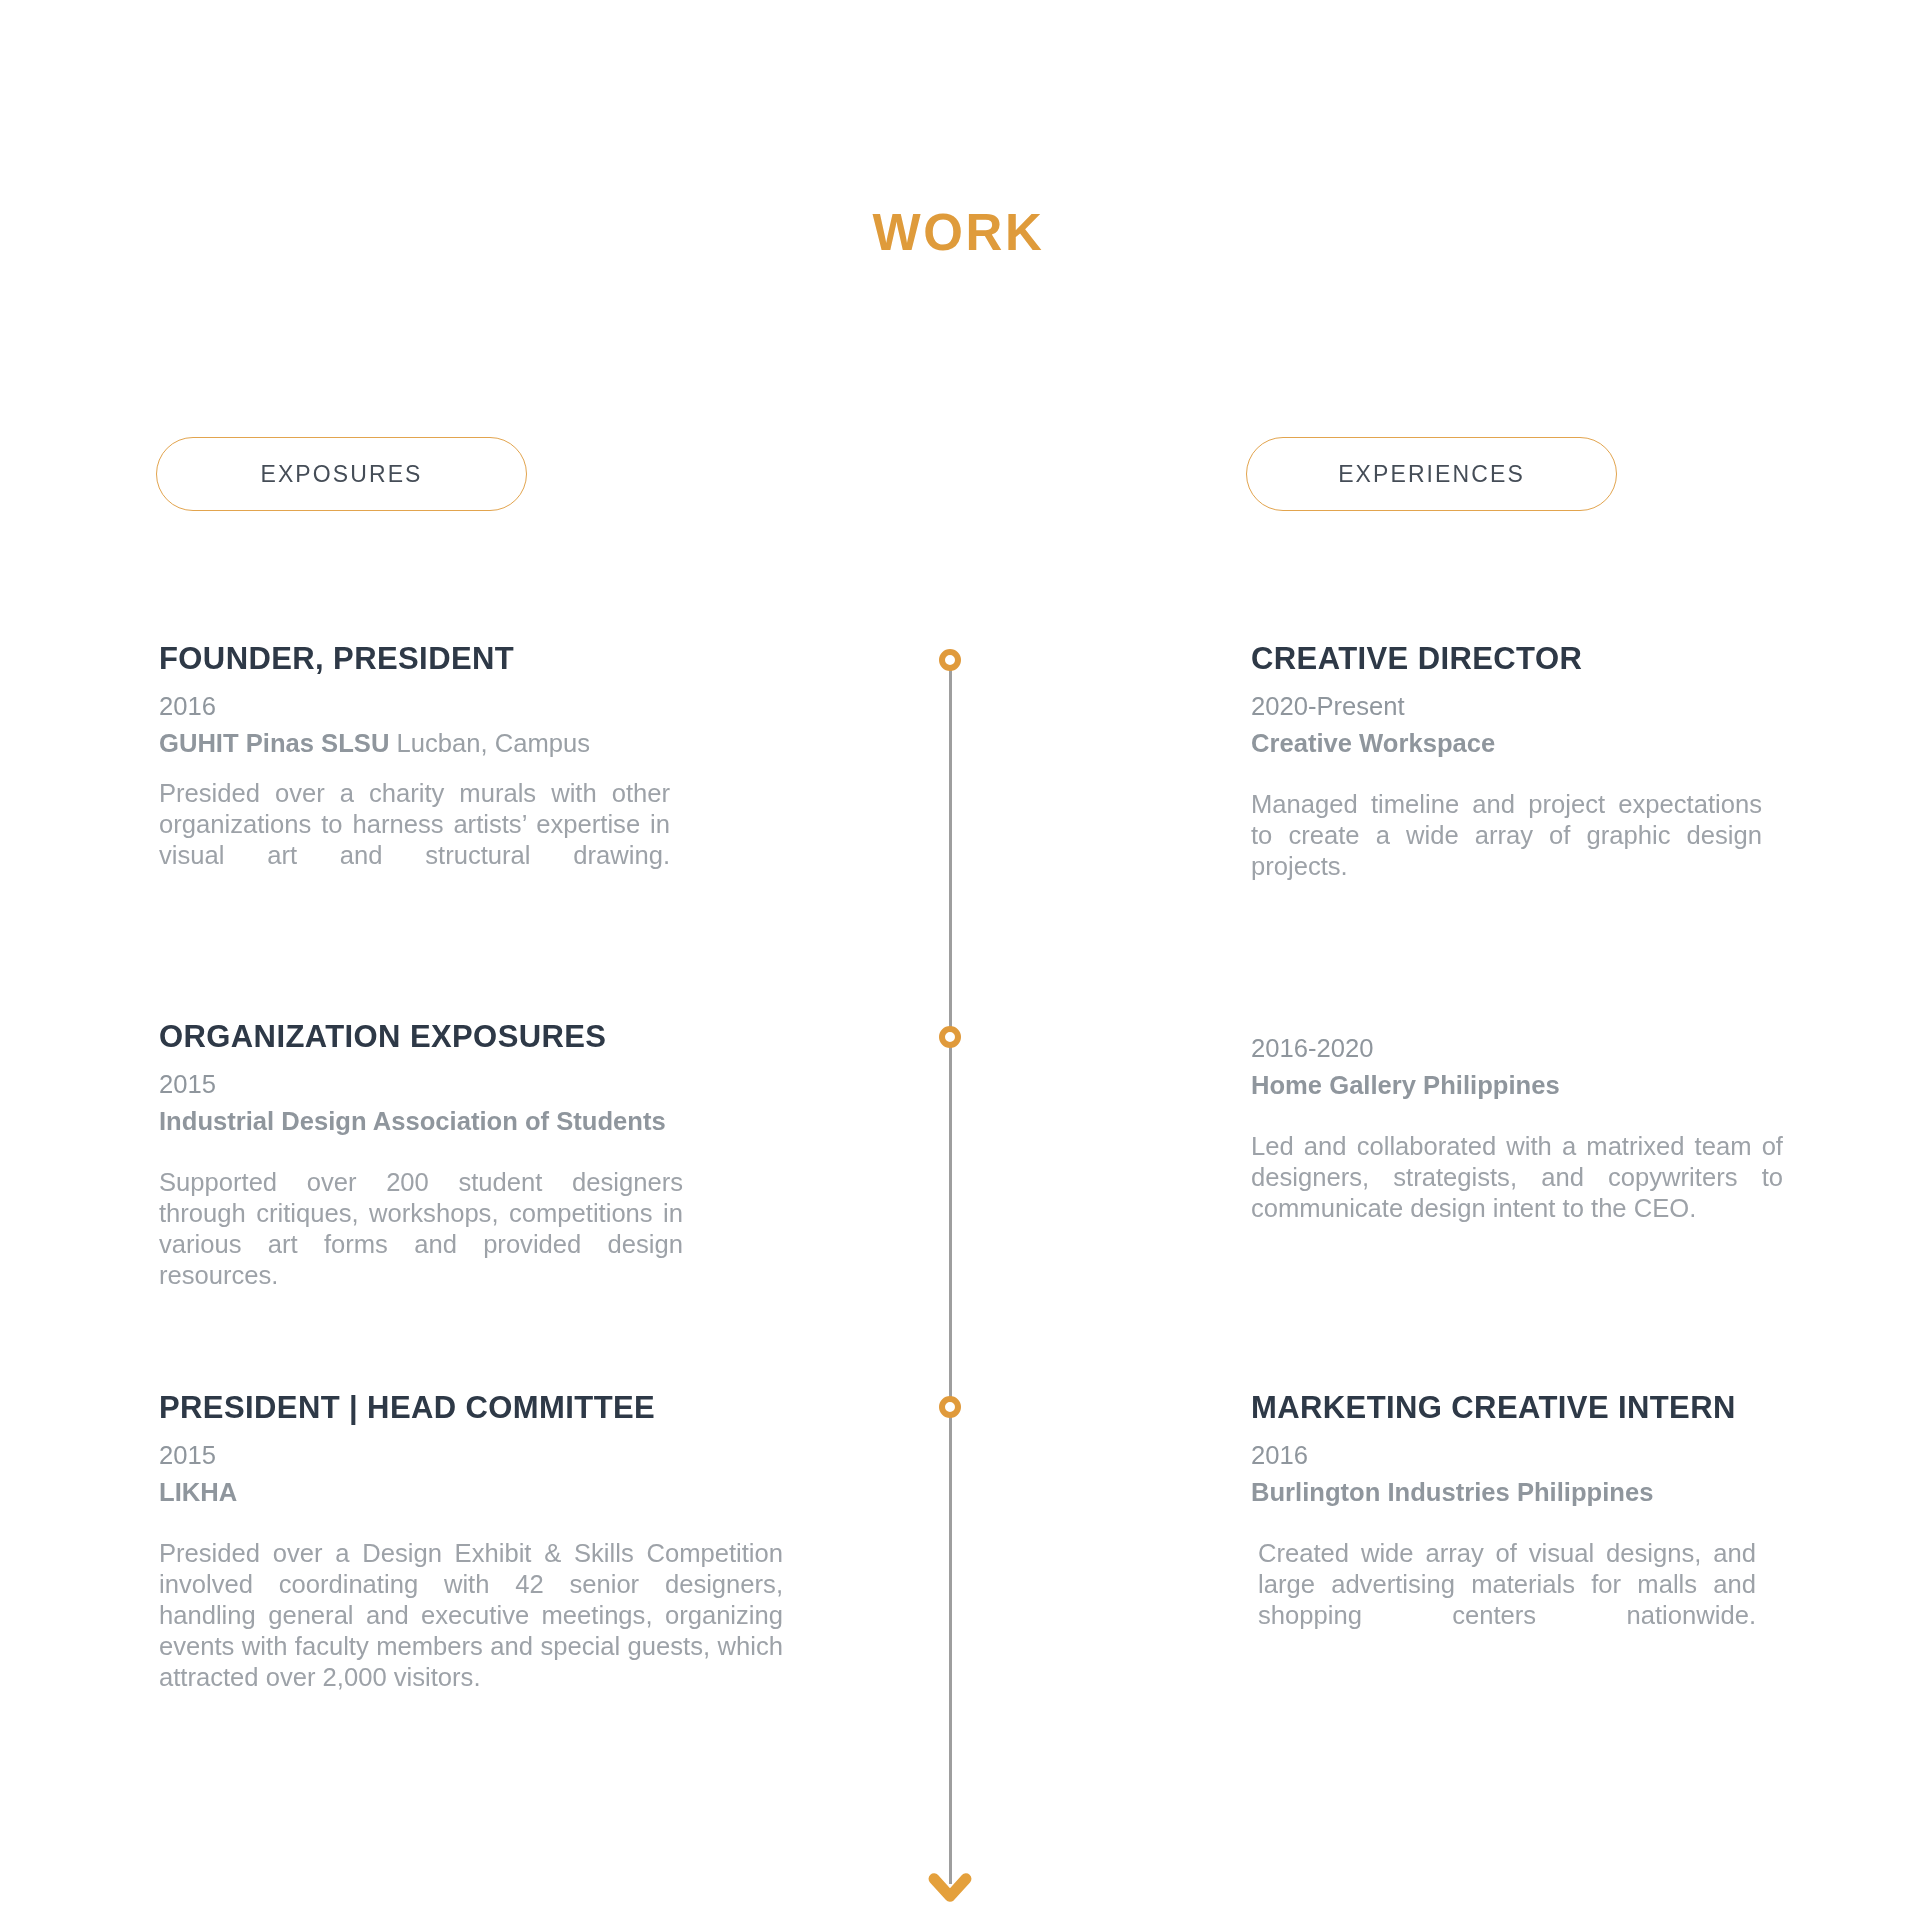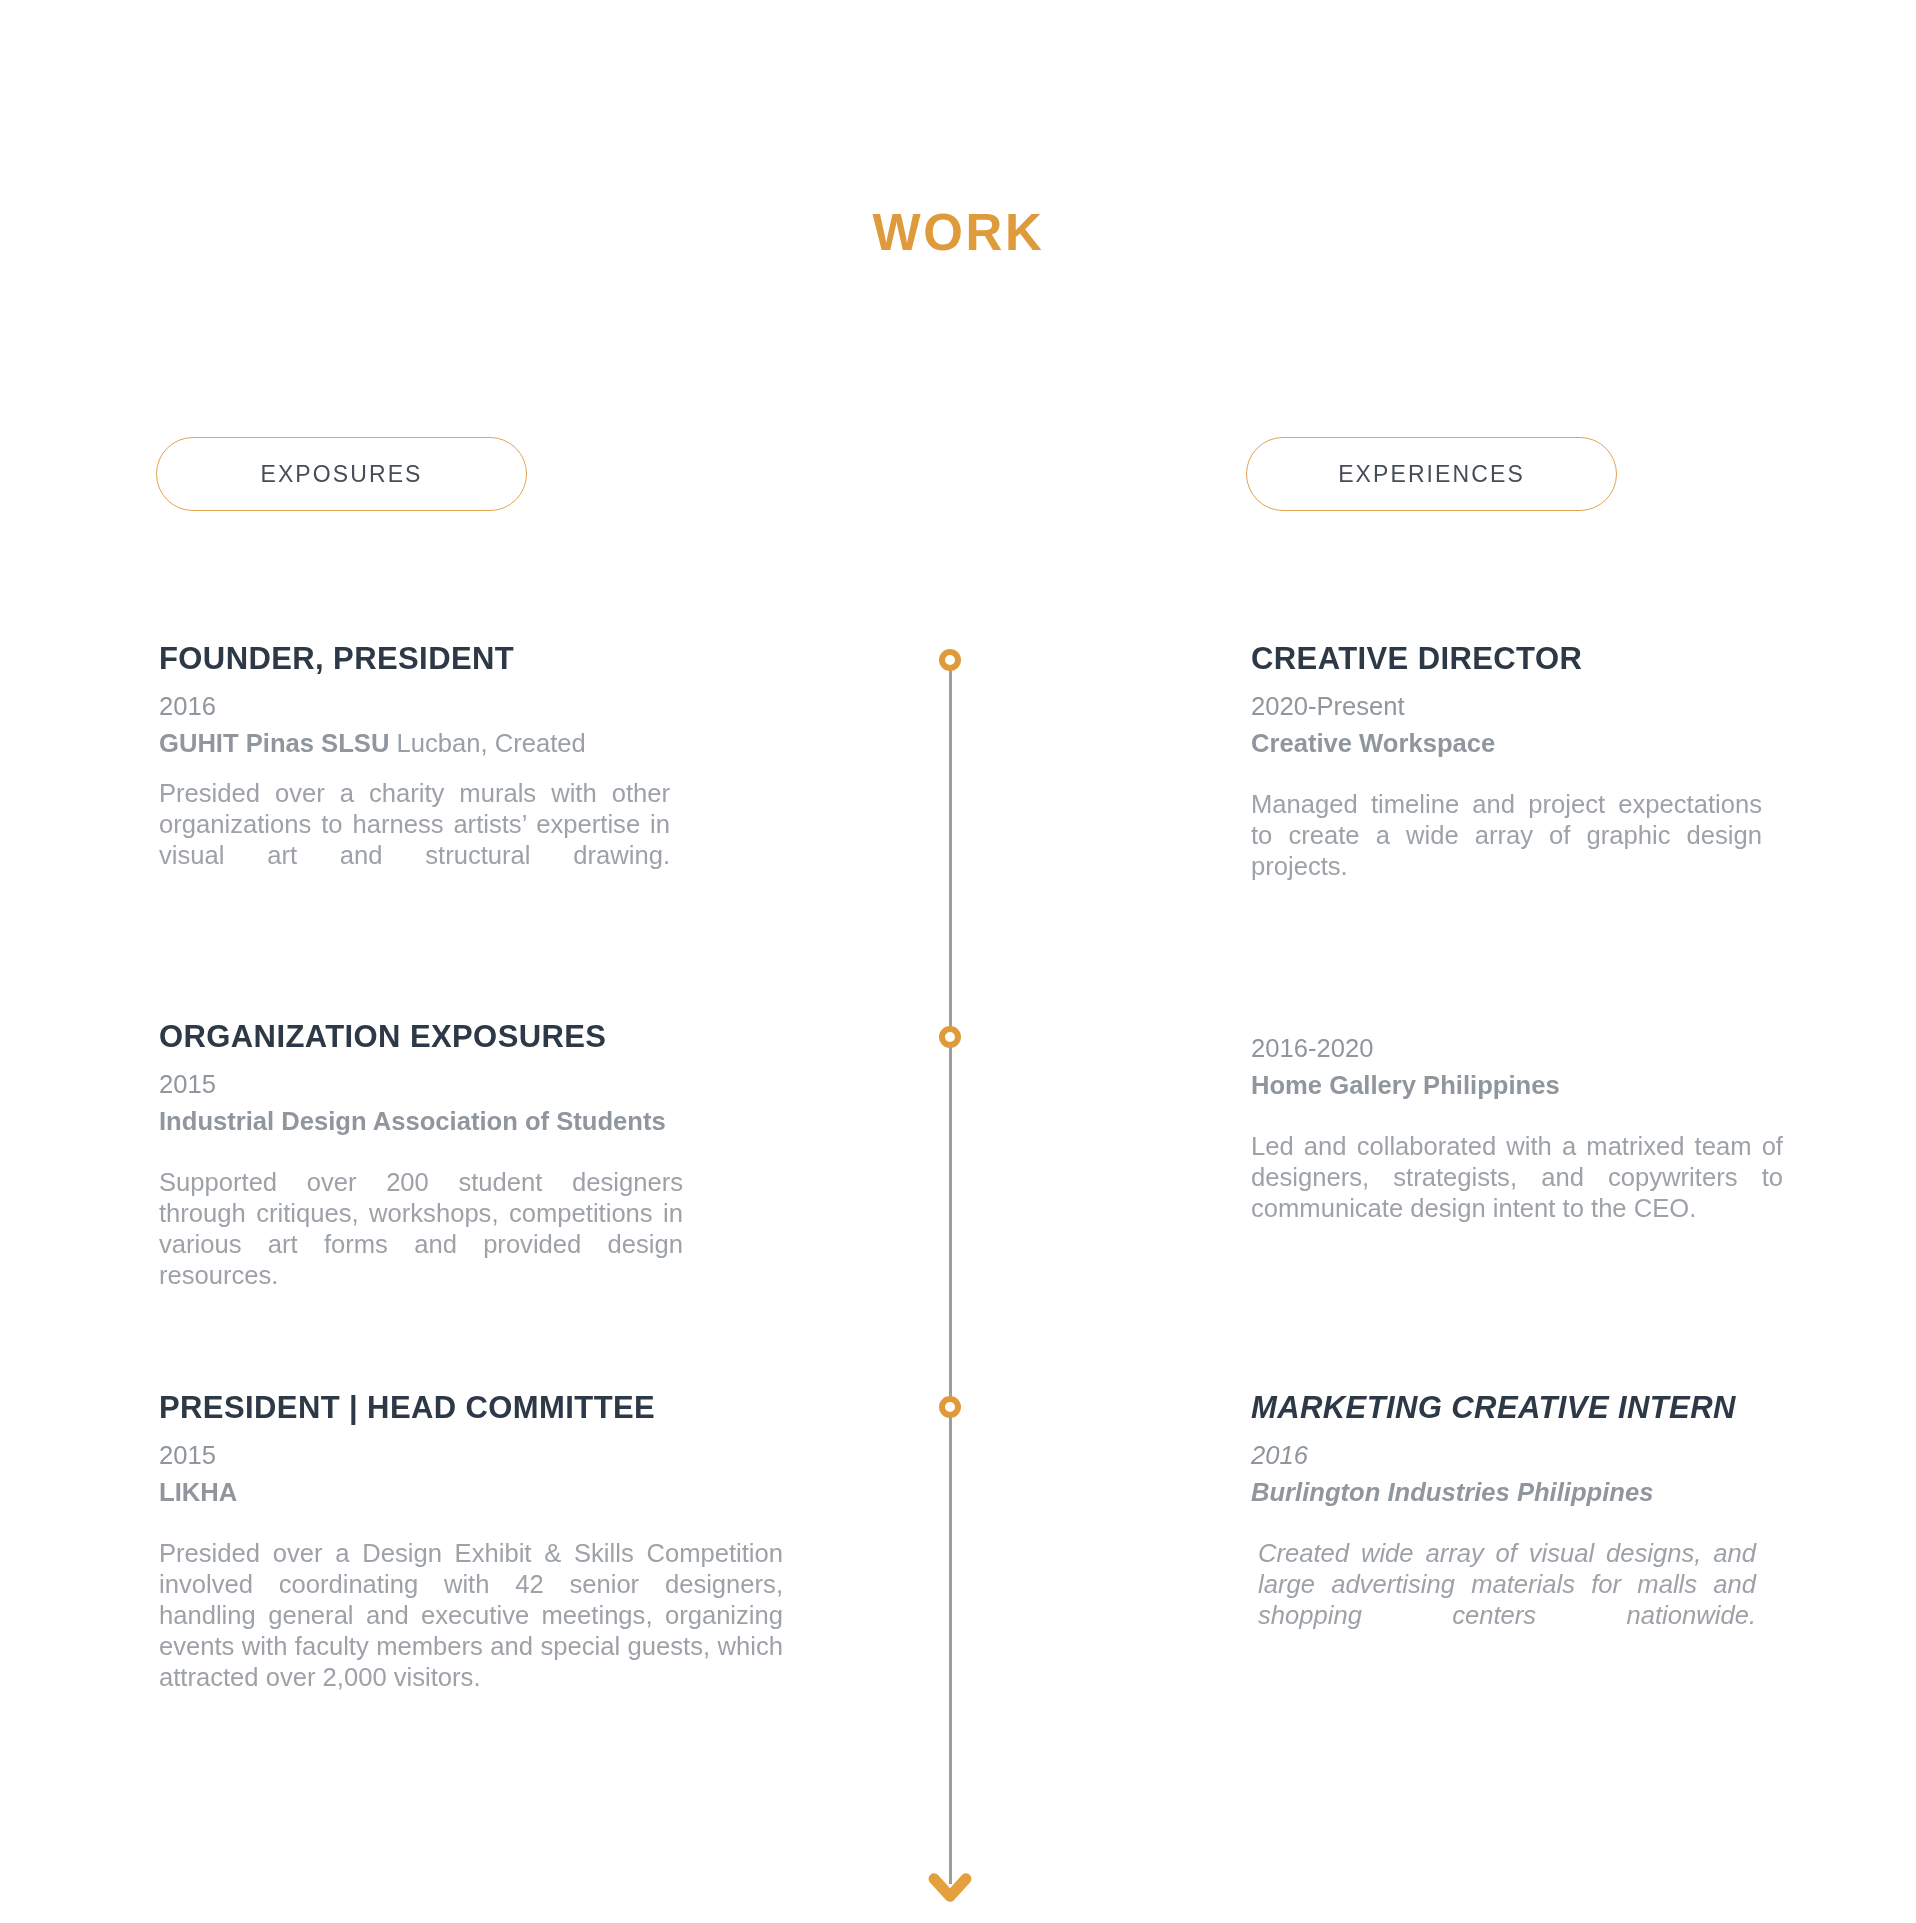--- a/index.html
+++ b/index.html
@@ -59,21 +59,21 @@
   .entry .org .org-bold{font-weight:700;color:#8F969D;}
   .entry .desc{
     margin:31px 0 0 0;font-size:25.6px;line-height:31px;color:#9DA2A8;
     text-align:justify;
   }
   .e-l1{left:159px;top:641px;width:647px;}
   .e-l2{left:159px;top:1019px;width:647px;}
   .e-l3{left:159px;top:1390px;width:647px;}
   .e-r1{left:1251px;top:641px;width:596px;}
   .e-r2{left:1251px;top:1019px;width:596px;}
-  .e-r3{left:1251px;top:1390px;width:596px;font-style:italic;}
+  .e-r3{left:1251px;top:1390px;width:596px;}
   .e-l1 .desc{width:511px;text-align-last:justify;margin-top:20px;}
   .e-l2 .desc{width:524px;}
   .e-l3 .desc{width:624px;}
   .e-r1 .desc{width:511px;}
   .e-r2 .desc{width:532px;}
   .e-r3 .desc{width:498px;text-align-last:justify;margin-left:7px;}
 </style>
 </head>
 <body>
 
@@ -92,21 +92,21 @@
   <span class="dot dot-1"></span>
   <span class="dot dot-2"></span>
   <span class="dot dot-3"></span>
   <svg class="arrow" width="44" height="37" viewBox="0 0 52 44">
     <polyline points="7,8 26,29 45,8" fill="none" stroke="#E4A03C" stroke-width="13" stroke-linecap="round" stroke-linejoin="round"></polyline>
   </svg>
 
   <article class="entry e-l1">
     <h3>FOUNDER, PRESIDENT</h3>
     <div class="date">2016</div>
-    <div class="org"><span class="org-bold">GUHIT Pinas SLSU</span><span> Lucban, Created</span></div>
+    <div class="org"><span class="org-bold">GUHIT Pinas SLSU</span><span> Lucban, Campus</span></div>
     <p class="desc">Presided over a charity murals with other organizations to harness artists’ expertise in visual art and structural drawing.</p>
   </article>
 
   <article class="entry e-l2">
     <h3>ORGANIZATION EXPOSURES</h3>
     <div class="date">2015</div>
     <div class="org"><span class="org-bold">Industrial Design Association of Students</span><span></span></div>
     <p class="desc">Supported over 200 student designers through critiques, workshops, competitions in various art forms and provided design resources.</p>
   </article>
 

